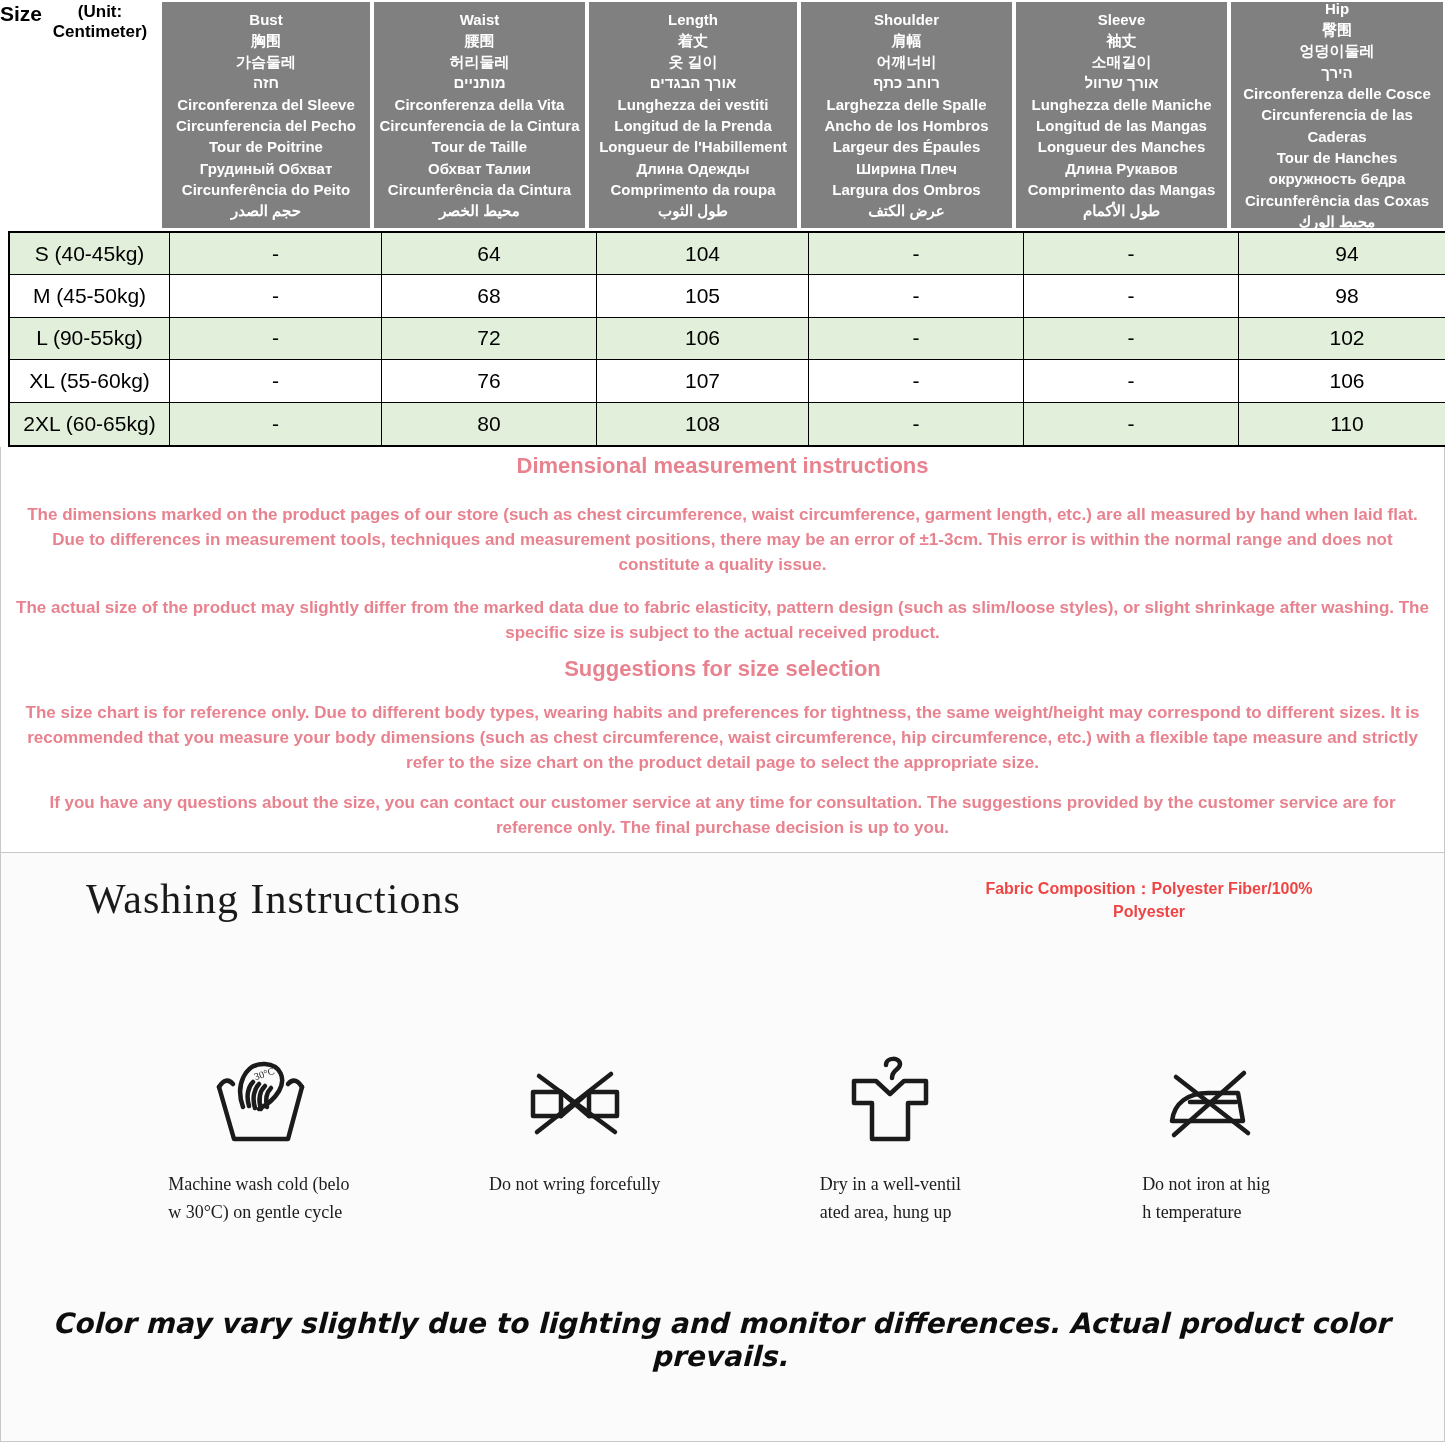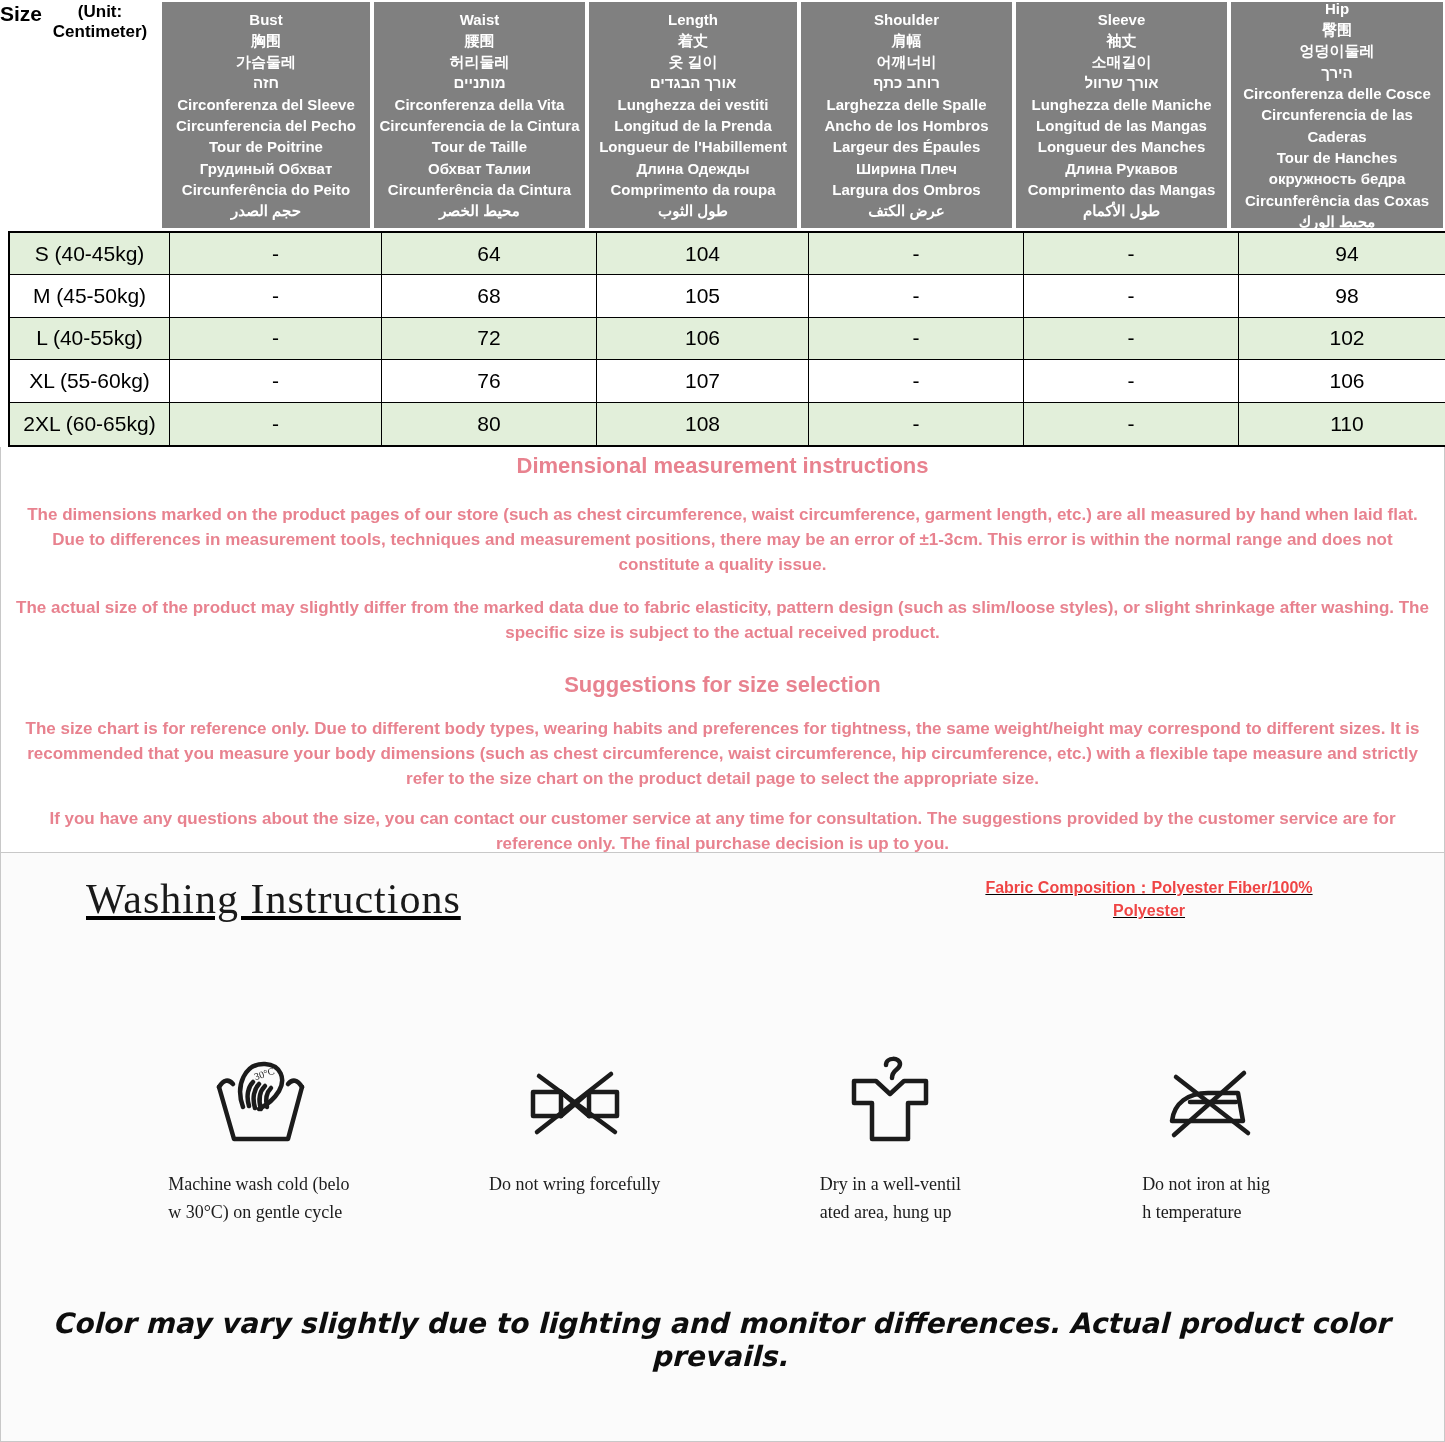--- a/index.html
+++ b/index.html
@@ -65,34 +65,34 @@
     background: #ffffff;
     padding: 6px 10px 0 10px;
     text-align: center;
     color: #e8828f;
     font-weight: 700;
   }
   .notes-panel h3 { font-size: 22px; line-height: 25px; font-weight: 700; }
   .notes-panel p  { font-size: 17px; line-height: 25px; }
   .np-p1 { margin-top: 24px; }
   .np-p2 { margin-top: 18px; }
-  .np-h2 { margin-top: 27px; }
+  .np-h2 { margin-top: 11px; }
   .np-p3 { margin-top: 19px; }
   .np-p4 { margin-top: 15px; }
 
   
   .care {
     height: 589px;
     background: #fbfbfb;
     border-left: 1px solid #c8c8c8;
     border-right: 1px solid #c8c8c8;
     border-bottom: 1px solid #c8c8c8;
     padding-top: 22px;
   }
-  .care-head { display: flex; justify-content: space-between; align-items: center; text-decoration: underline; }
+  .care-head { display: flex; justify-content: space-between; align-items: flex-end; }
   .care-title {
     margin-left: 85px;
     font-family: "Liberation Serif", serif;
     font-size: 42px; font-weight: 500; color: #1a1a1a;
     letter-spacing: 1px;
   }
   .fabric {
     width: 540px; margin-right: 25px;
     font-size: 16px; font-weight: 700; color: #ef4444;
     text-align: center; line-height: 1.45;
@@ -207,21 +207,21 @@
     <div class="cell row-a">94</div>
 
     <div class="cell row-b">M (45-50kg)</div>
     <div class="cell row-b">-</div>
     <div class="cell row-b">68</div>
     <div class="cell row-b">105</div>
     <div class="cell row-b">-</div>
     <div class="cell row-b">-</div>
     <div class="cell row-b">98</div>
 
-    <div class="cell row-a">L (40-55kg)</div>
+    <div class="cell row-a">L (90-55kg)</div>
     <div class="cell row-a">-</div>
     <div class="cell row-a">72</div>
     <div class="cell row-a">106</div>
     <div class="cell row-a">-</div>
     <div class="cell row-a">-</div>
     <div class="cell row-a">102</div>
 
     <div class="cell row-b">XL (55-60kg)</div>
     <div class="cell row-b">-</div>
     <div class="cell row-b">76</div>

